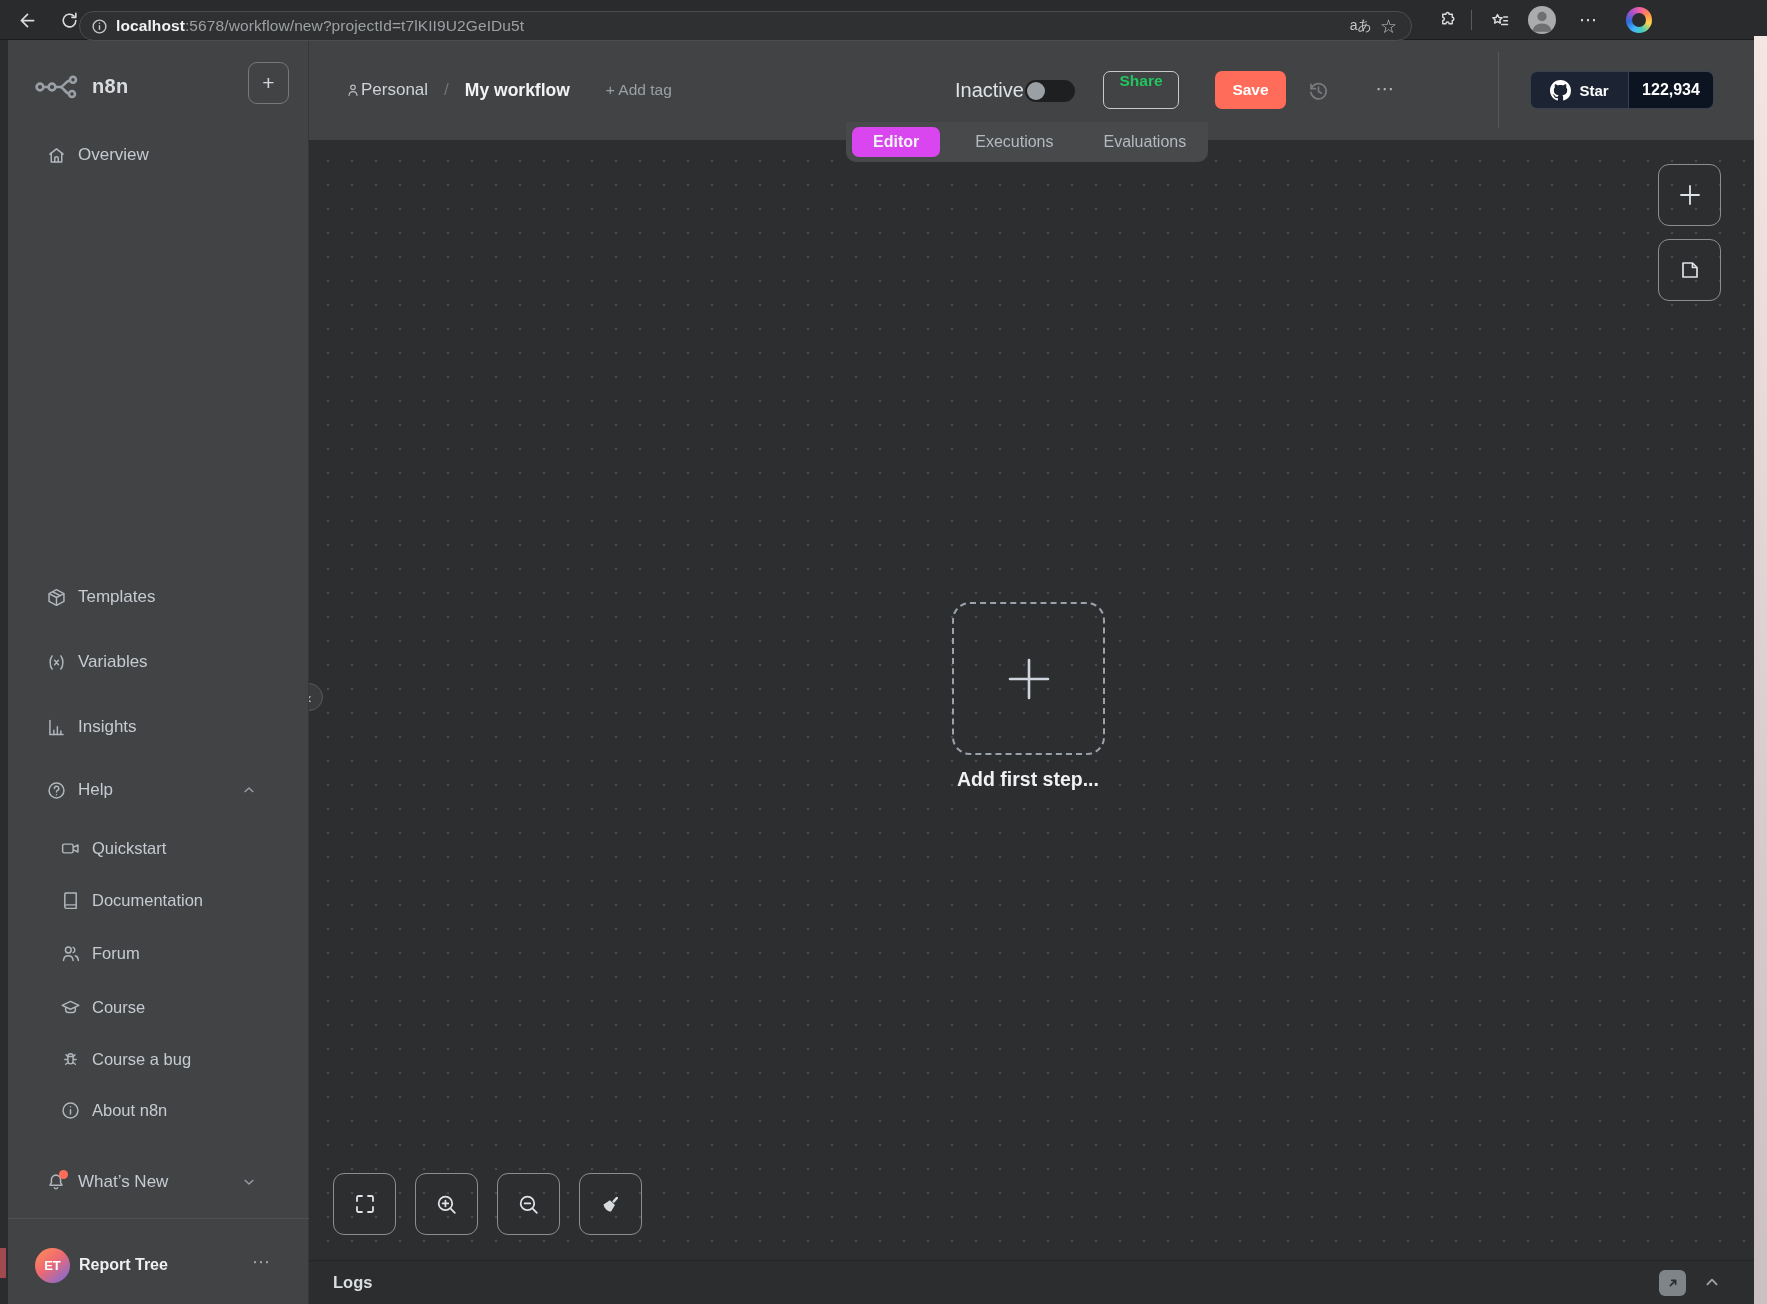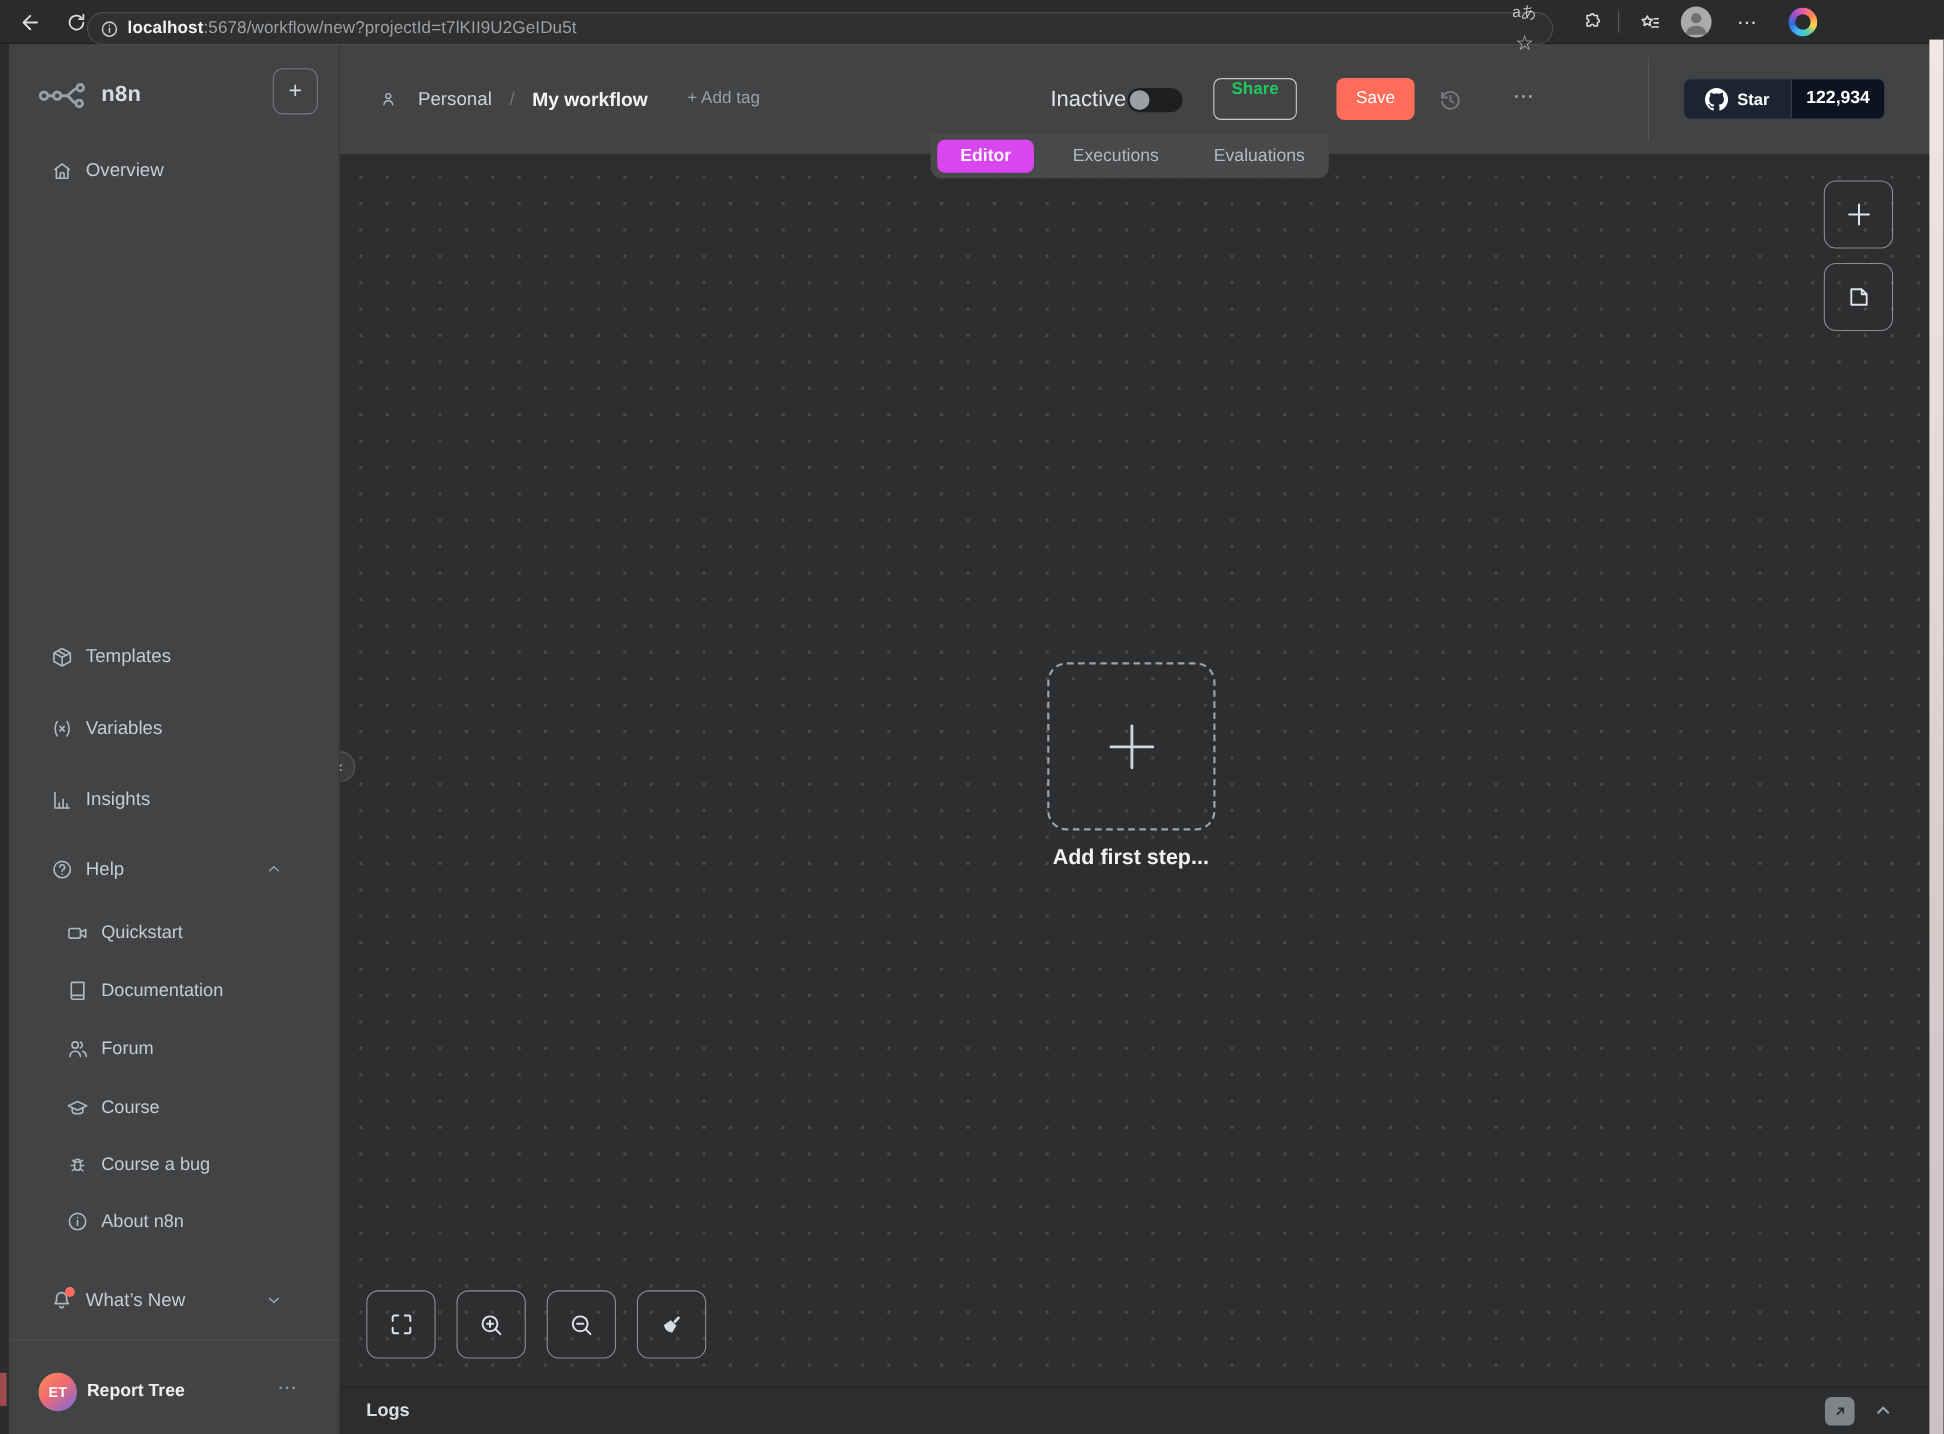--- a/index.html
+++ b/index.html
@@ -58,21 +58,21 @@
   .hdr-txt { top:0; height:100px; display:flex; align-items:center; }
   #breadcrumb { left:36px; gap:10px; color:#cfd3d7; }
   #project-label { font-size:17px; color:#cfd3d7; }
   #breadcrumb-slash { color:#707478; font-size:17px; margin:0 6px; }
   #workflow-name { font-size:17.5px; font-weight:600; color:#f1f3f5; }
   #add-tag-button { font-size:15.5px; color:#9ba0a5; margin-left:26px; cursor:pointer; }
   #inactive-label { left:646px; font-size:20px; color:#e0e3e6; }
   #activation-toggle { left:716px; top:40px; width:50px; height:22px; border-radius:11px; background:#1e1f20; cursor:pointer; }
   #activation-toggle .knob { position:absolute; left:2px; top:2px; width:18px; height:18px; border-radius:50%; background:#9ba0a4; }
   #share-button { left:794px; top:31px; width:76px; height:38px; border:1px solid #c7cacd; border-radius:7px; color:#22c55e; font-size:15.5px; font-weight:600; display:flex; align-items:flex-start; justify-content:center; cursor:pointer; }
-  #save-button { left:906px; top:31px; width:71px; height:38px; background:#ff6d5a; border-radius:7px; color:#fff; font-size:15.5px; font-weight:400; display:flex; align-items:center; justify-content:center; cursor:pointer; }
+  #save-button { left:906px; top:31px; width:71px; height:38px; background:#ff6d5a; border-radius:7px; color:#fff; font-size:15.5px; font-weight:700; display:flex; align-items:center; justify-content:center; cursor:pointer; }
   #history-icon { left:998px; top:39px; color:#77797c; cursor:pointer; }
   #more-options-button { left:1062px; top:28px; width:30px; height:40px; color:#b0b4b8; font-size:19px; letter-spacing:2px; display:flex; align-items:center; justify-content:center; cursor:pointer; }
   #header-divider { left:1189px; top:12px; width:1px; height:76px; background:#55575a; }
   #github-widget { left:1221px; top:31px; height:38px; display:flex; border:1px solid #3a414e; border-radius:7px; overflow:hidden; cursor:pointer; }
   #github-star-seg { width:97px; background:#1c2433; display:flex; align-items:center; justify-content:center; gap:8px; color:#fff; font-size:15px; font-weight:700; }
   #github-count-seg { width:85px; background:#0d1421; border-left:1px solid #3a414e; display:flex; align-items:center; justify-content:center; color:#fff; font-size:16px; font-weight:700; }
 
   
   #tabbar { left:537px; top:82px; width:362px; height:40px; background:#47494b; border-radius:0 0 10px 10px; z-index:12; display:flex; align-items:center; padding:0 6px; }
   .tab { height:30px; padding:0 21px; display:flex; align-items:center; border-radius:7px; font-size:16px; color:#b4bac0; cursor:pointer; }
@@ -113,21 +113,21 @@
 
   <div id="url-pill" class="abs">
     <span class="pill-icon" style="margin-left:11px">
       <svg width="17" height="17" viewBox="0 0 24 24" fill="none" stroke="currentColor" stroke-width="2" stroke-linecap="round">
           <circle cx="12" cy="12" r="9"></circle>
           <path d="M12 11v5"></path>
           <path d="M12 7.5v.01"></path>
         </svg>
     </span>
     <span id="url-text"><b>localhost</b><span>:5678/workflow/new?projectId=t7lKII9U2GeIDu5t</span></span>
-    <span style="margin-left:auto; margin-right:14px; display:flex; align-items:center; gap:8px;flex-direction:column;">
+    <span style="margin-left:auto; margin-right:14px; display:flex; align-items:center; gap:8px;">
       <span style="color:#c4c6c8; font-size:14px;">aあ</span>
       <span style="color:#c4c6c8; font-size:19px;">☆</span>
     </span>
   </div>
 
   <div class="chrome-btn abs" style="left:1430px">
     <svg width="19" height="19" viewBox="0 0 24 24" fill="none" stroke="currentColor" stroke-width="1.8" stroke-linejoin="round">
         <path d="M10 4a2 2 0 1 1 4 0h4v4a2 2 0 1 1 0 4v4h-4a2 2 0 1 0-4 0H6v-4a2 2 0 1 0 0-4V4h4z"></path>
       </svg>
   </div>
@@ -315,21 +315,21 @@
       </span>
     <span id="user-name">Report Tree</span>
     <span id="user-menu-button"><span>⋯</span></span>
   </div>
 </aside>
 
 <div id="main" class="abs">
 
   <header id="app-header" class="abs">
     <div id="breadcrumb" class="hdr-txt abs">
-      <span style="display:flex; align-items:center; gap:19px;">
+      <span style="display:flex; align-items:center; gap:0;">
         <svg width="16" height="16" viewBox="0 0 24 24" fill="none" stroke="#b6babe" stroke-width="1.8" stroke-linecap="round">
             <circle cx="12" cy="8" r="3.4"></circle>
             <path d="M6 20c.4-3.6 2.8-5.6 6-5.6s5.6 2 6 5.6"></path>
           </svg>
         <span id="project-label">Personal</span>
       </span>
       <span id="breadcrumb-slash">/</span>
       <span id="workflow-name">My workflow</span>
       <span id="add-tag-button">+ Add tag</span>
     </div>

